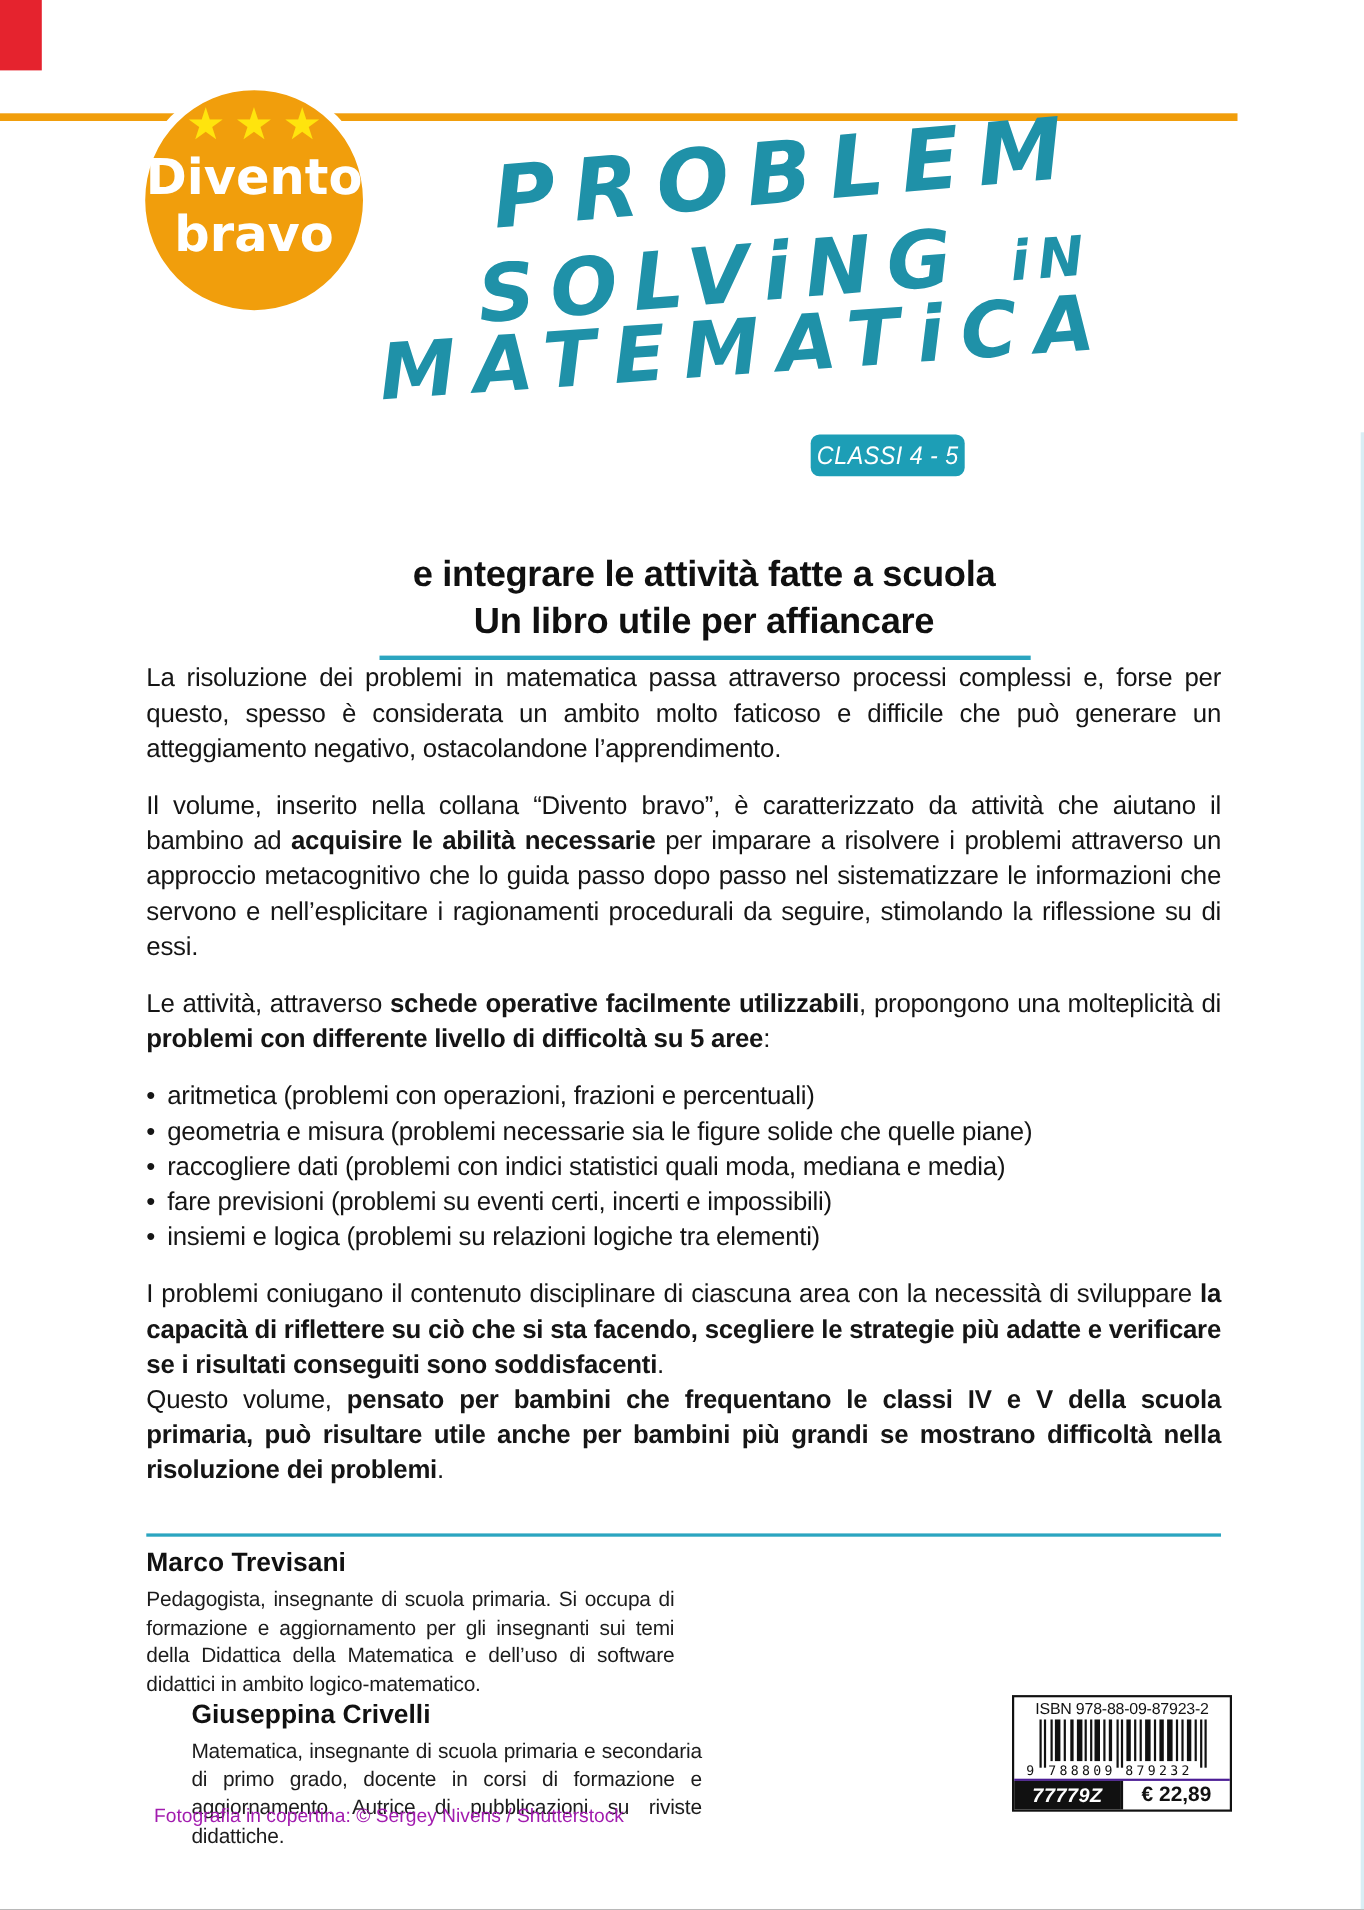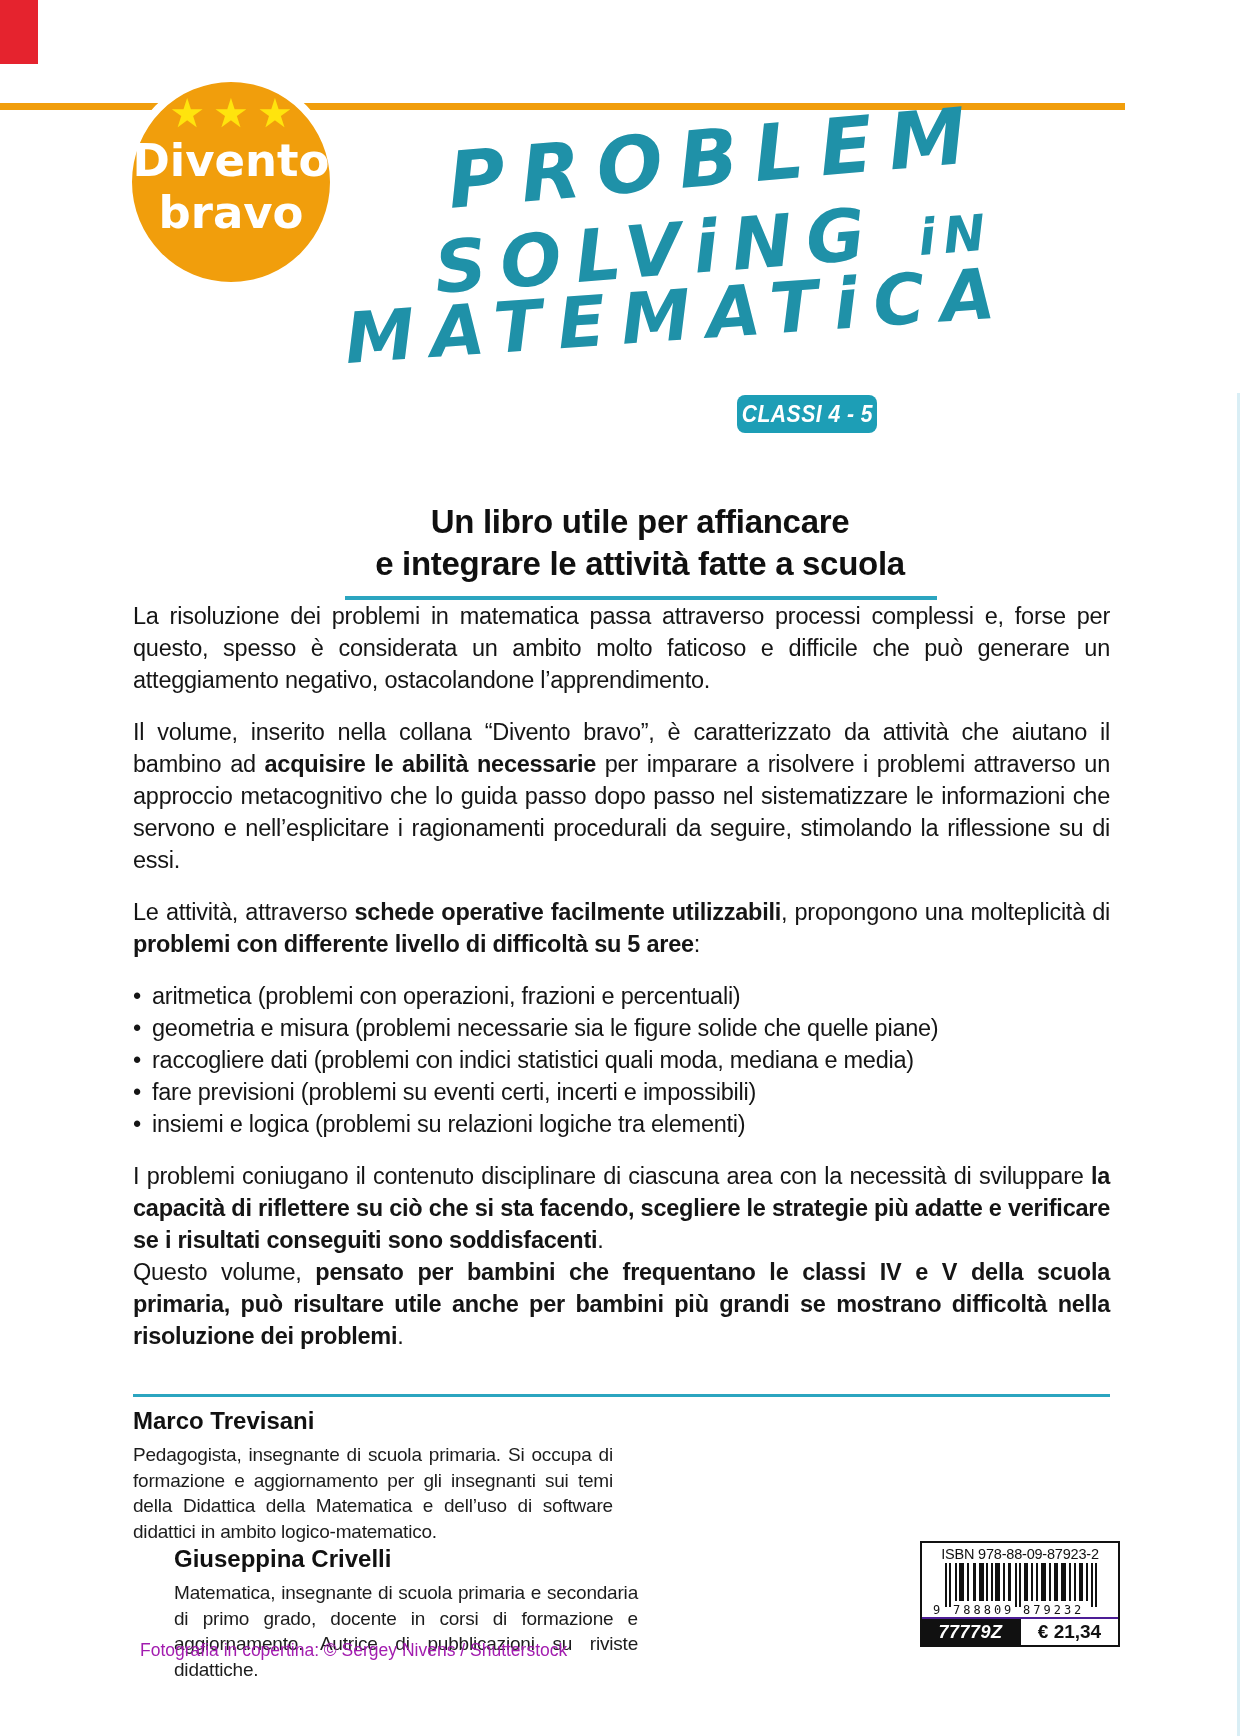--- a/index.html
+++ b/index.html
@@ -20,21 +20,21 @@
   .brand-name{font-family:"DejaVu Sans","Liberation Sans",sans-serif;font-weight:800;font-size:45px;line-height:51px;margin-top:1px;}
   
   .book-title{position:absolute;color:#1f91a8;font-family:"DejaVu Sans","Liberation Sans",sans-serif;font-style:italic;font-weight:700;white-space:nowrap;}
   .title-l1{left:452px;top:136px;font-size:78px;letter-spacing:16px;transform:rotate(-5deg);transform-origin:left bottom;}
   .title-l2{left:438px;top:226px;font-size:72px;letter-spacing:14px;transform:rotate(-4.5deg);transform-origin:left bottom;}
   .title-l2 .small-in{font-size:50px;letter-spacing:8px;}
   .title-l3{left:348px;top:298px;font-size:70px;letter-spacing:16px;transform:rotate(-4deg);transform-origin:left bottom;}
   
   .classi-badge{
     position:absolute;left:737px;top:395px;width:140px;height:38px;border-radius:8px;background:#1d9eb6;
-    color:#fff;font-weight:700;font-style:italic;font-size:23px;display:flex;align-items:center;justify-content:center;
+    color:#fff;font-weight:400;font-style:italic;font-size:23px;display:flex;align-items:center;justify-content:center;
   }
   .classi-badge span{display:inline-block;transform:scaleX(.92);letter-spacing:.5px;white-space:nowrap;}
   
   .subtitle{position:absolute;left:250px;top:501px;width:780px;text-align:center;color:#101010;font-weight:700;font-size:33px;line-height:42px;letter-spacing:-.3px;}
   .subtitle-underline{position:absolute;left:345px;top:596px;width:592px;height:4px;background:#2ba5c0;}
   
   .body-text{position:absolute;left:133px;top:600px;width:977px;color:#151515;font-size:23.5px;line-height:32px;text-align:justify;letter-spacing:-.25px;}
   .body-text p{margin:0 0 20px 0;}
   .body-text p.tight{margin-top:0;margin-bottom:0;}
   .body-text p.last{margin-bottom:0;}
@@ -76,22 +76,22 @@
 
   <div class="book-title title-l1">PROBLEM</div>
   <div class="book-title title-l2"><span>SOLViNG</span> <span class="small-in">iN</span></div>
   <div class="book-title title-l3">MATEMATiCA</div>
 
   <div class="classi-badge">
       <span>CLASSI 4 - 5</span>
     </div>
 
   <div class="subtitle">
+    <div>e integrare le attività fatte a scuola</div>
     <div>Un libro utile per affiancare</div>
-    <div>e integrare le attività fatte a scuola</div>
   </div>
   <div class="subtitle-underline"></div>
 
   <div class="body-text" id="body-text">
       <p><span>La risoluzione dei problemi in matematica passa attraverso processi complessi e, forse per questo, spesso è considerata un ambito molto faticoso e difficile che può generare un atteggiamento negativo, ostacolandone l’apprendimento.</span></p>
       <p><span>Il volume, inserito nella collana “Divento bravo”, è caratterizzato da attività che aiutano il bambino ad </span><b>acquisire le abilità necessarie</b><span> per imparare a risolvere i problemi attraverso un approccio metacognitivo che lo guida passo dopo passo nel sistematizzare le informazioni che servono e nell’esplicitare i ragionamenti procedurali da seguire, stimolando la riflessione su di essi.</span></p>
       <p><span>Le attività, attraverso </span><b>schede operative facilmente utilizzabili</b><span>, propongono una molteplicità di </span><b>problemi con differente livello di difficoltà su 5 aree</b><span>:</span></p>
       <div class="bullet-list">
         <div class="bullet-item">
           <span class="dot">•</span>
@@ -167,17 +167,17 @@
         </g>
         <g fill="#111" font-family="DejaVu Sans Mono, monospace" font-size="12">
           <text x="2" y="51">9</text>
           <text x="22" y="51" letter-spacing="3">788809</text>
           <text x="92" y="51" letter-spacing="3">879232</text>
         </g>
       </svg>
     </div>
     <div class="isbn-bottom">
       <div class="isbn-code">77779Z</div>
-      <div class="isbn-price">€ 21,34</div>
+      <div class="isbn-price">€ 22,89</div>
     </div>
   </div>
 
 </div>
 
 </body></html>

